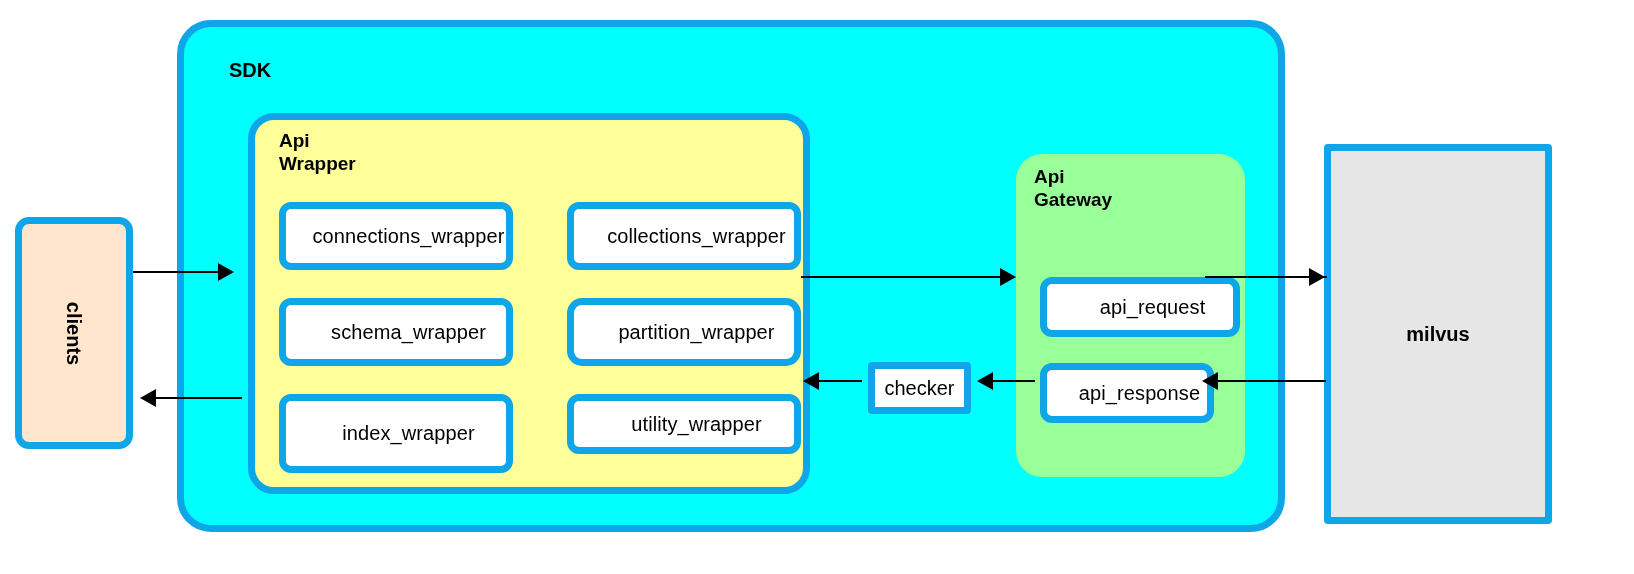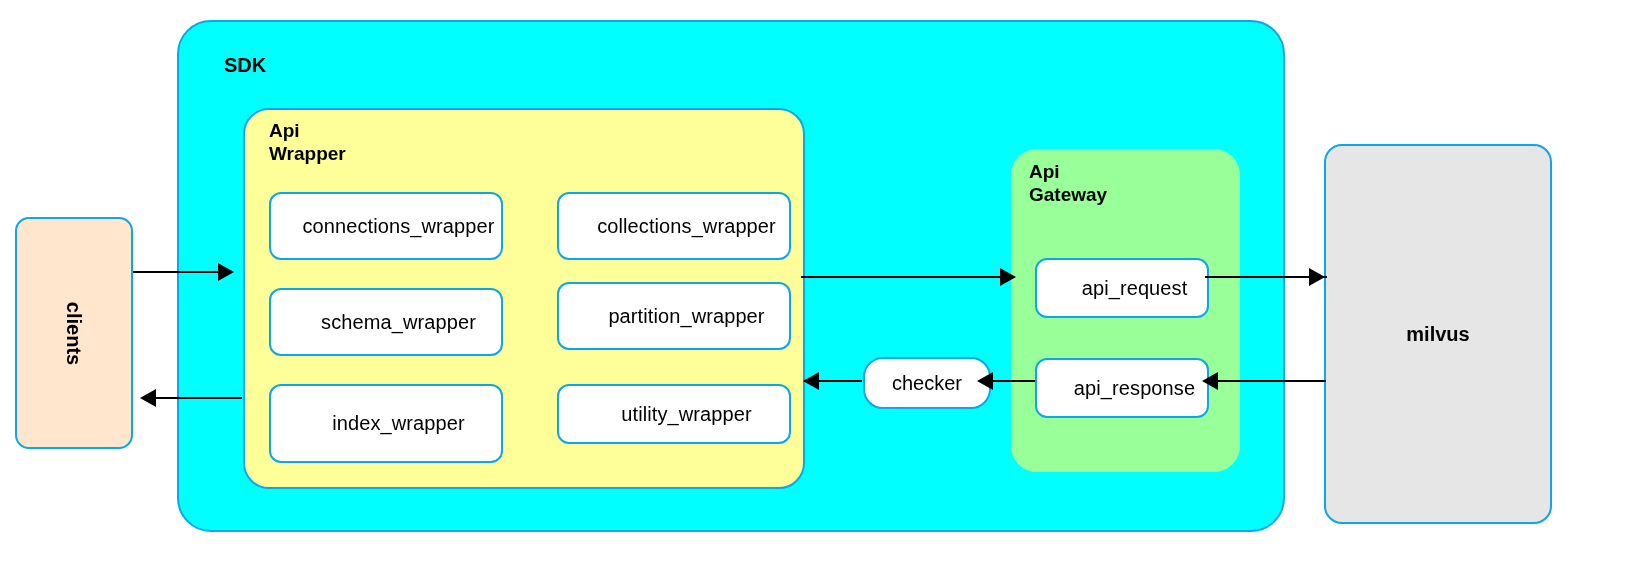--- a/index.html
+++ b/index.html
@@ -15,21 +15,21 @@
     width: 1634px;
     height: 574px;
     background: #ffffff;
     overflow: hidden;
   }
 
   
   .box {
     position: absolute;
     box-sizing: border-box;
-    border: 2px solid #0ea5e9;
+    border: 7px solid #0ea5e9;
     display: flex;
     align-items: center;
     justify-content: center;
     text-align: center;
     color: #000000;
   }
 
   
   .sdk-container {
     left: 177px;
@@ -123,33 +123,33 @@
     white-space: nowrap;
   }
 
   
   .milvus-box {
     left: 1324px;
     top: 144px;
     width: 228px;
     height: 380px;
     background: #e6e6e6;
-    border-radius: 18px;
+    border-radius: 4px;
     font-size: 20px;
     font-weight: bold;
   }
 
   
   .checker-box {
     left: 861px;
     top: 355px;
-    width: 128px;
+    width: 103px;
     height: 52px;
     background: #ffffff;
-    border-radius: 20px;
+    border-radius: 4px;
     font-size: 20px;
   }
 
   
   .connector {
     position: absolute;
     pointer-events: none;
   }
   .conn-line {
     position: absolute;
@@ -189,41 +189,41 @@
       <div class="box module-box" style="left:24px; top:82px; width:234px; height:68px;">
         <span>connections_wrapper</span>
       </div>
       <div class="box module-box" style="left:24px; top:178px; width:234px; height:68px;">
         <span>schema_wrapper</span>
       </div>
 
       <div class="box module-box" style="left:312px; top:82px; width:234px; height:68px;">
         <span>collections_wrapper</span>
       </div>
-      <div class="box module-box" style="left:312px; top:172px; width:234px; height:68px;">
+      <div class="box module-box" style="left:312px; top:178px; width:234px; height:68px;border-radius:15px;">
         <span>partition_wrapper</span>
       </div>
 
       <div class="box module-box" style="left:24px; top:274px; width:234px; height:79px;">
         <span>index_wrapper</span>
       </div>
       <div class="box module-box" style="left:312px; top:274px; width:234px; height:60px;">
         <span>utility_wrapper</span>
       </div>
     </div>
 
     <div class="box checker-box" style="left:684px; top:335px;">
       <span>checker</span>
     </div>
 
     <div class="box apigateway-container" style="left:832px; top:127px;">
       <div class="apigateway-label">Api
 Gateway</div>
 
-      <div class="box module-box" style="left:24px; top:109px; width:174px; height:60px;">
+      <div class="box module-box" style="left:24px; top:123px; width:200px; height:60px;">
         <span>api_request</span>
       </div>
       <div class="box module-box" style="left:24px; top:209px; width:174px; height:60px;">
         <span>api_response</span>
       </div>
     </div>
 
   </div>
 
   <div class="box milvus-box">

